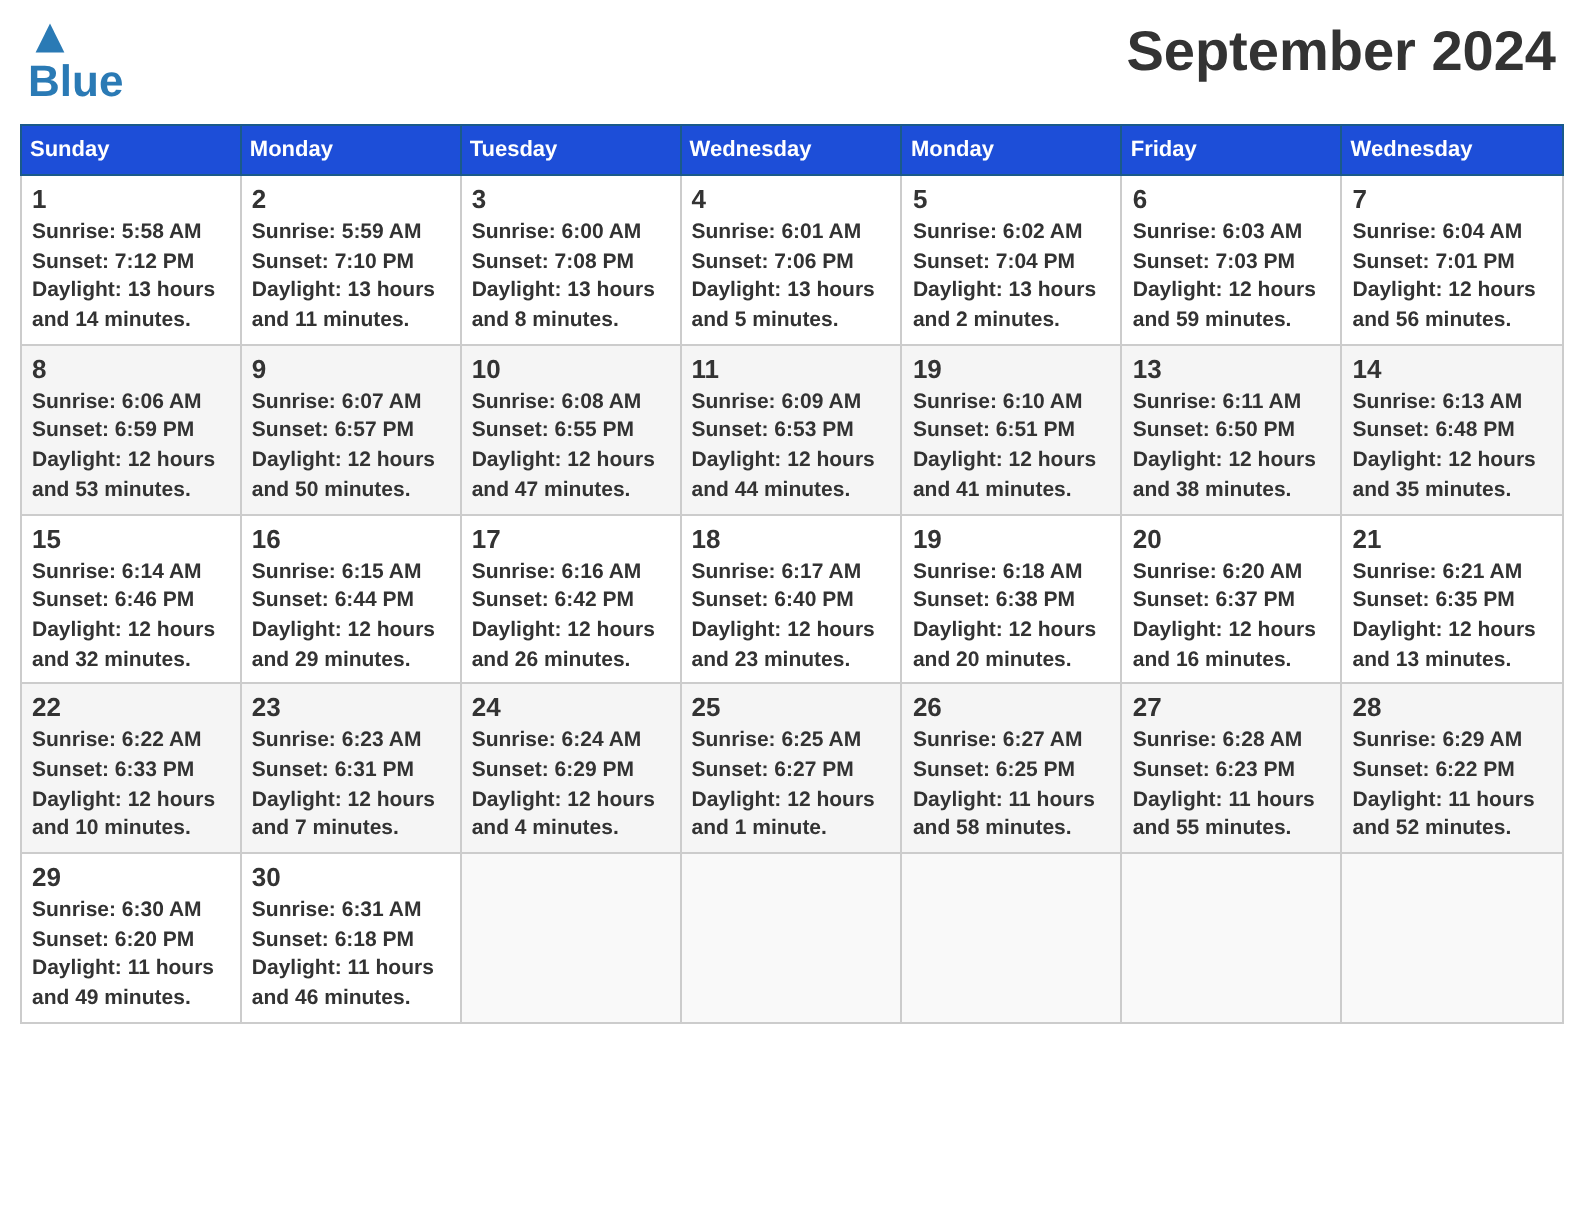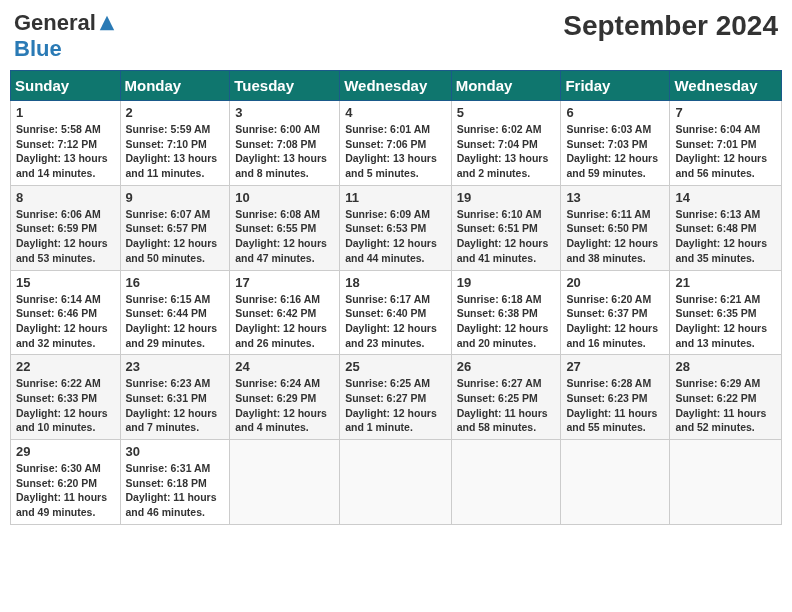--- a/index.html
+++ b/index.html
@@ -53,25 +53,25 @@
       font-size: 16px;
       color: #555;
       margin-top: 2px;
     }
     .calendar {
       width: 100%;
       border-collapse: collapse;
       font-size: 11px;
     }
     .calendar th {
-      background: #0f766e;
+      background: #1d4ed8;
       color: #fff;
       padding: 6px 4px;
       text-align: left;
-      font-size: 15px;
+      font-size: 11px;
       font-weight: bold;
       border: 1px solid #1a5a8a;
     }
     .calendar td {
       border: 1px solid #ccc;
       vertical-align: top;
       padding: 4px 5px;
       width: 113px;
       min-height: 80px;
       background: #fff;
@@ -95,21 +95,20 @@
     .empty-cell {
       background: #f9f9f9 !important;
     }
   </style>
 </head>
 <body>
 
 <div class="header">
   <div class="logo">
     <div class="logo-text">
-      <span class="logo-general">General</span>
       <svg class="logo-icon" viewBox="0 0 20 20">
         <polygon points="2,18 10,2 18,18" fill="#2a7ab5"></polygon>
       </svg>
     </div>
     <span class="logo-blue">Blue</span>
   </div>
   <div class="title-block">
     <div class="month-title">September 2024</div>
   </div>
 </div>

